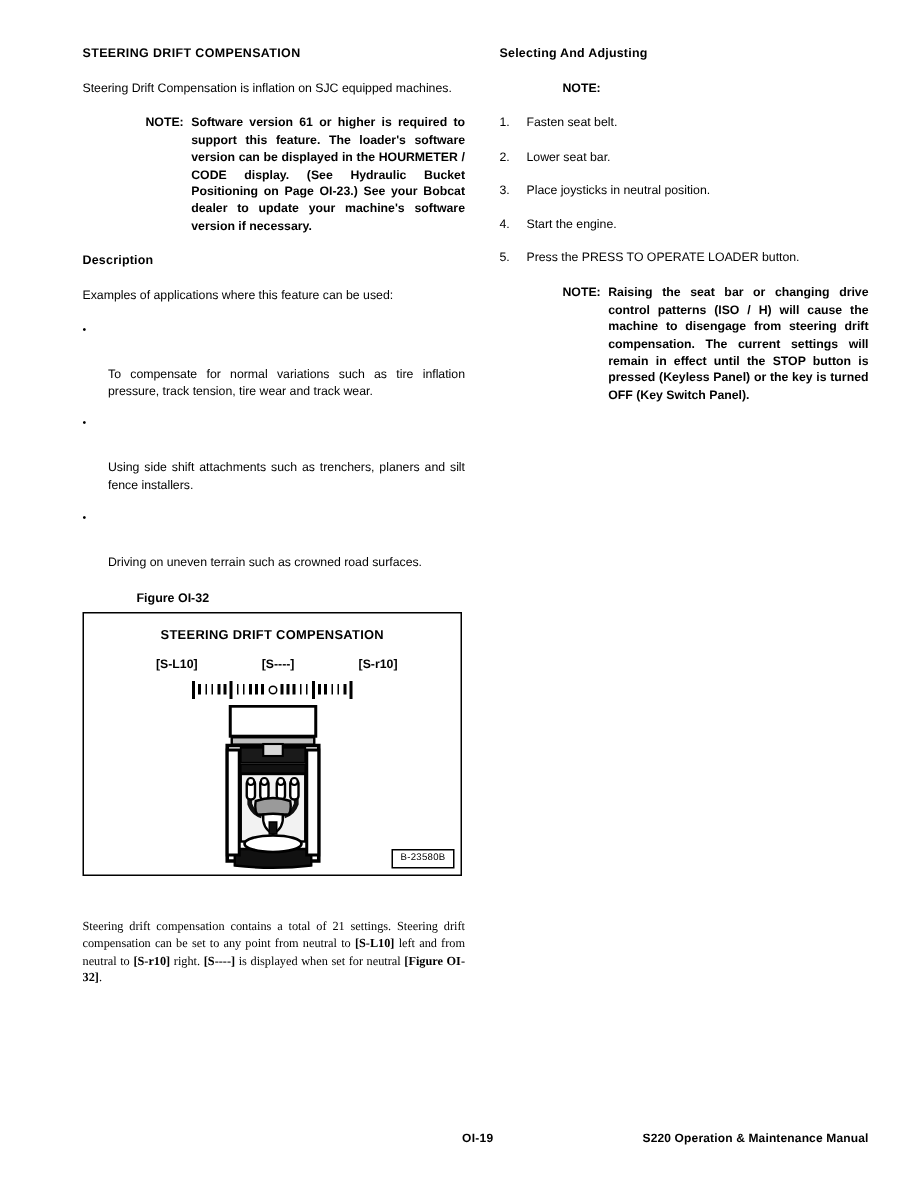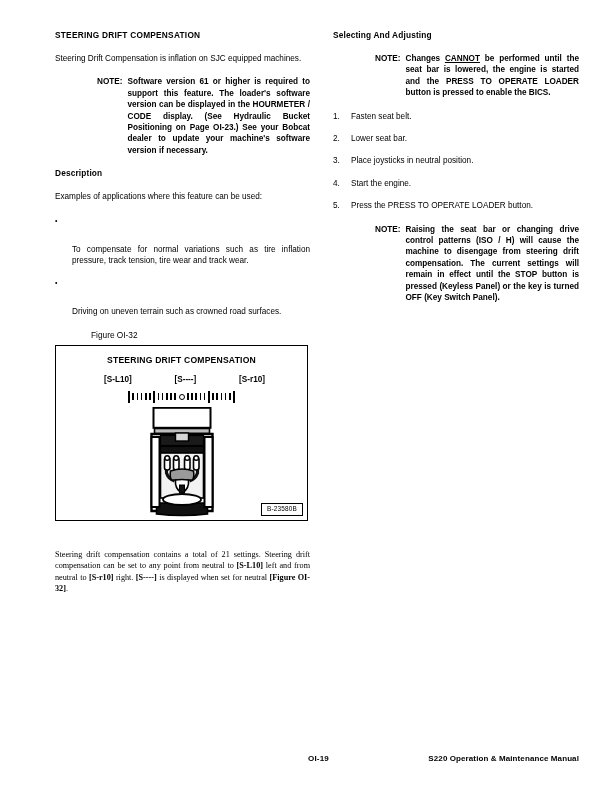--- a/index.html
+++ b/index.html
@@ -112,21 +112,21 @@
   }
   .step:last-child { margin-bottom: 0; }
   .step-num {
     flex: 0 0 18px;
   }
   .step-txt { flex: 1 1 auto; }
 
   
   .fig-caption {
     font-size: 8.3px;
-    font-weight: normal;
+    font-weight: bold;
     margin: 0 0 4px 0;
     line-height: 11px;
     padding-left: 36px;
   }
   .figure-box {
     position: relative;
     width: 253px;
     height: 176px;
     border: 1.2px solid #000;
     background: #fff;
@@ -255,20 +255,24 @@
 
     <p class="body">Examples of applications where this feature can be used:</p>
 
     <div class="bullets">
       <div class="bullet">
         <span class="bullet-dot">•</span>
         <span class="bullet-txt">To compensate for normal variations such as tire inflation pressure, track tension, tire wear and track wear.</span>
       </div>
       <div class="bullet">
         <span class="bullet-dot">•</span>
+        <span class="bullet-txt">Using side shift attachments such as trenchers, planers and silt fence installers.</span>
+      </div>
+      <div class="bullet">
+        <span class="bullet-dot">•</span>
         <span class="bullet-txt">Driving on uneven terrain such as crowned road surfaces.</span>
       </div>
     </div>
 
     <div class="fig-caption">Figure OI-32</div>
 
     <div class="figure-box">
 
       <div class="fig-title">STEERING DRIFT COMPENSATION</div>
 
@@ -359,21 +363,20 @@
     <p class="body last" style="margin-top:28px;font-family:Liberation Serif, serif;"><span>Steering drift compensation contains a total of 21 settings. Steering drift compensation can be set to any point from neutral to </span><b>[S-L10]</b><span> left and from neutral to </span><b>[S-r10]</b><span> right. </span><b>[S----]</b><span> is displayed when set for neutral </span><b>[Figure OI-32]</b><span>.</span></p>
 
   </div>
 
   <div class="col col-right">
 
     <h2 class="h-sub">Selecting And Adjusting</h2>
 
     <div class="note">
       <span class="note-label">NOTE:</span>
-      <span class="note-body"><span>Changes </span><u>CANNOT</u><span> be performed until the seat bar is lowered, the engine is started and the PRESS TO OPERATE LOADER button is pressed to enable the BICS.</span></span>
     </div>
 
 
     <div class="steps">
       <div class="step">
         <span class="step-num">1.</span>
         <span class="step-txt">Fasten seat belt.</span>
       </div>
       <div class="step">
         <span class="step-num">2.</span>

